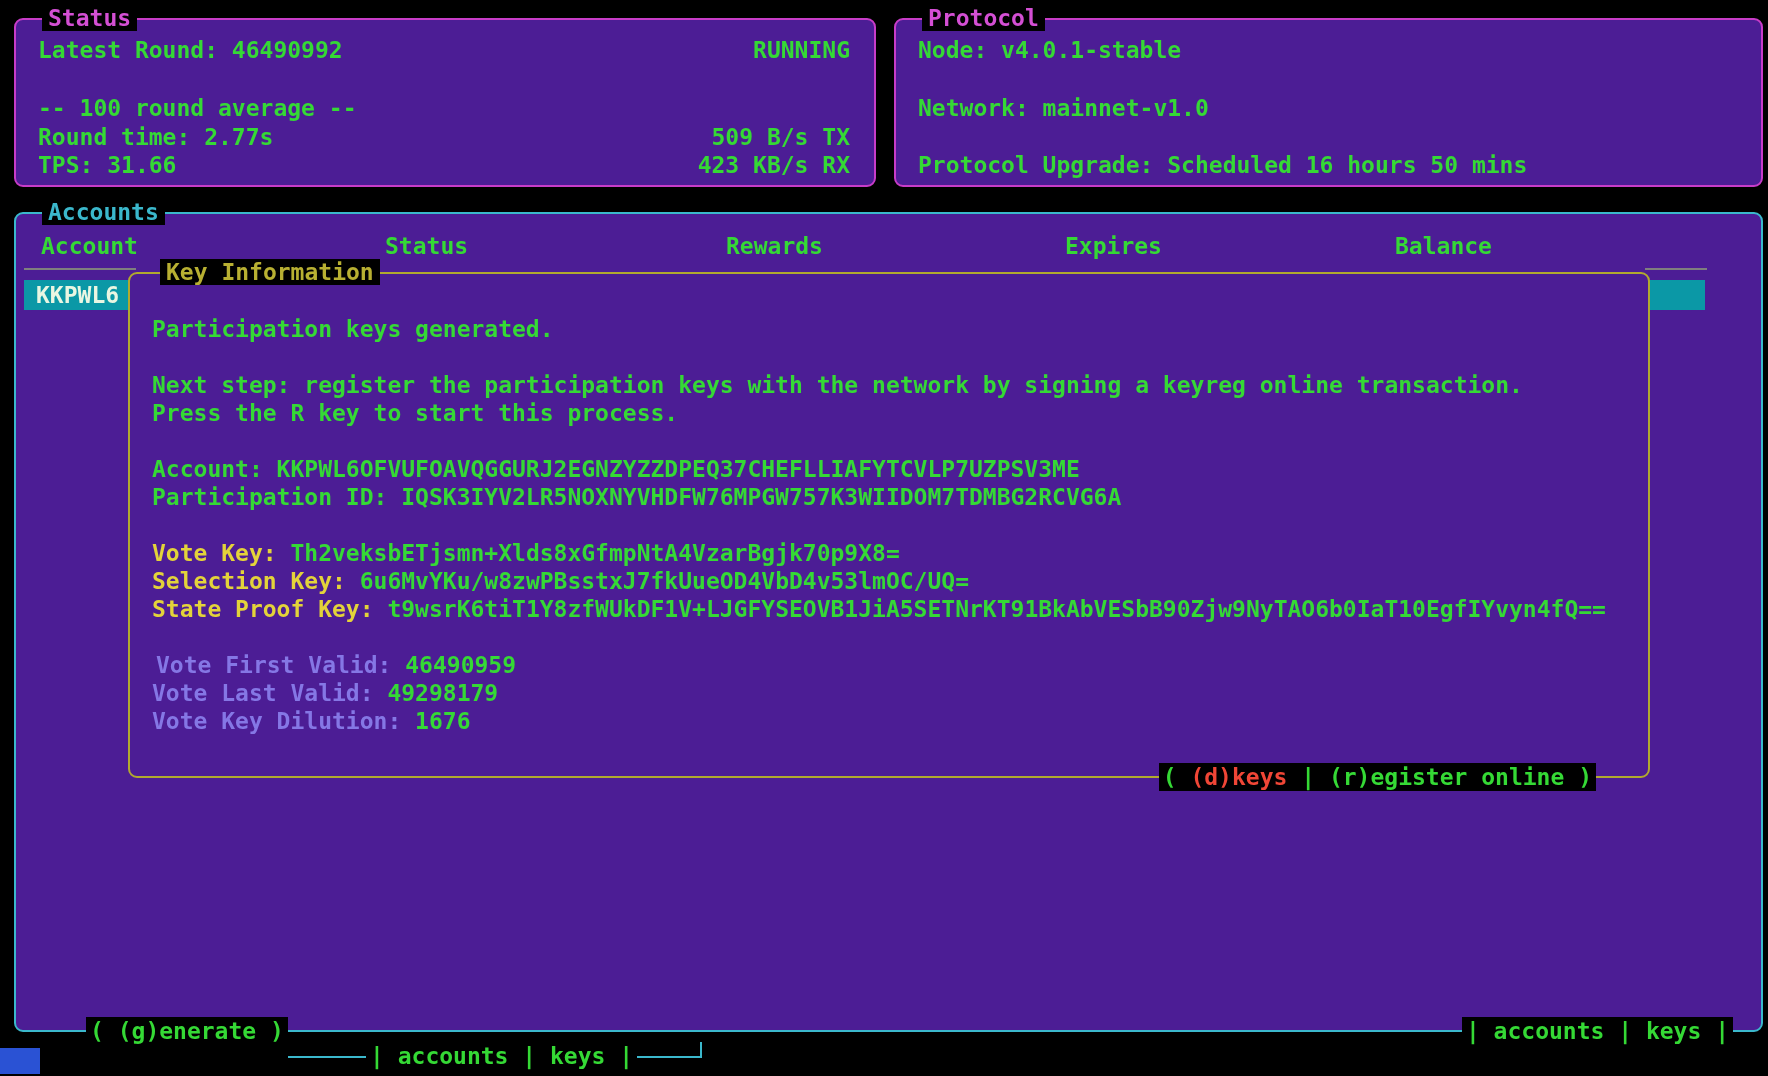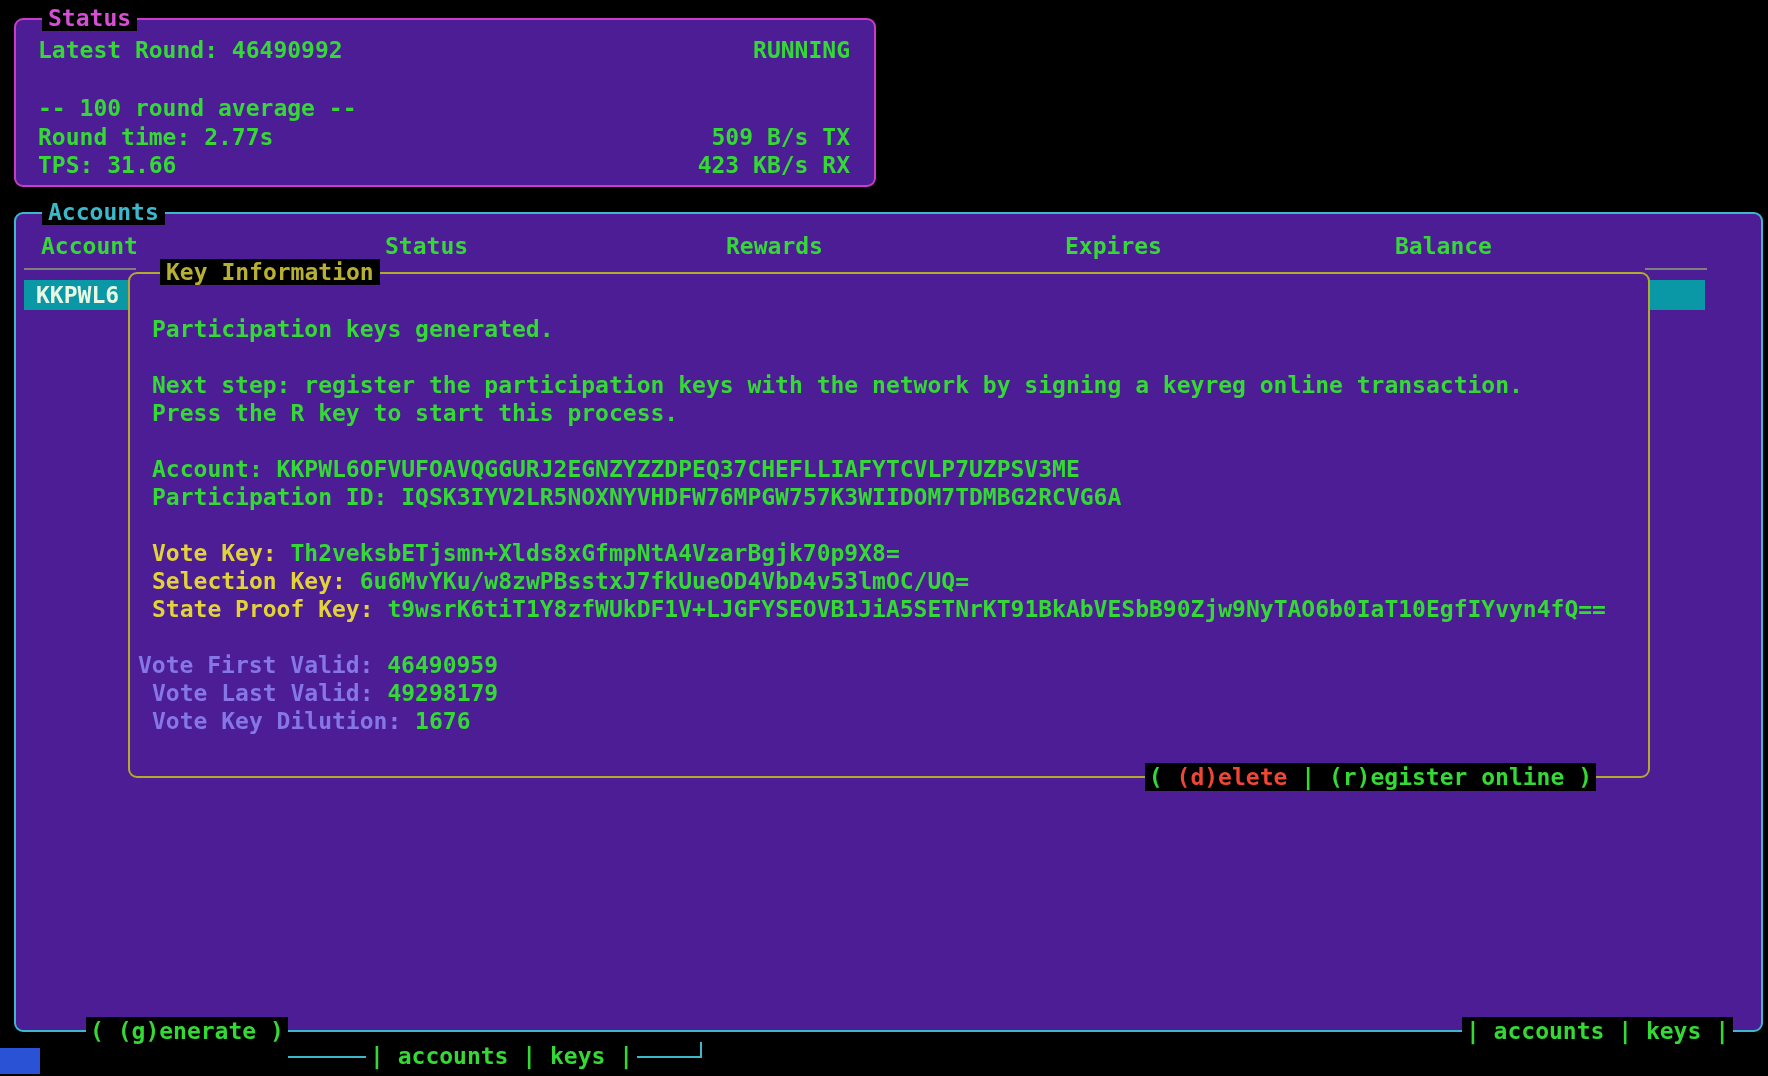--- a/index.html
+++ b/index.html
@@ -38,20 +38,26 @@
     <span class="btitle t-magenta" style="left:26px;">Status</span>
     <div class="ln green" style="left:22px;top:16px;">Latest Round: 46490992</div>
     <div class="ln green right" style="right:24px;top:16px;margin-left:17px;">RUNNING</div>
     <div class="ln green" style="left:22px;top:74px;">-- 100 round average --</div>
     <div class="ln green" style="left:22px;top:103px;">Round time: 2.77s</div>
     <div class="ln green right" style="right:24px;top:103px;">509 B/s TX</div>
     <div class="ln green" style="left:22px;top:131px;">TPS: 31.66</div>
     <div class="ln green right" style="right:24px;top:131px;">423 KB/s RX</div>
   </div>
 
+  <div class="box b-magenta" style="left:894px;top:18px;width:865px;height:165px;">
+    <span class="btitle t-magenta" style="left:26px;">Protocol</span>
+    <div class="ln green" style="left:22px;top:16px;">Node: v4.0.1-stable</div>
+    <div class="ln green" style="left:22px;top:74px;">Network: mainnet-v1.0</div>
+    <div class="ln green" style="left:22px;top:131px;">Protocol Upgrade: Scheduled 16 hours 50 mins</div>
+  </div>
 
   <div class="box b-cyan" style="left:14px;top:212px;width:1745px;height:816px;">
     <span class="btitle t-cyan" style="left:26px;">Accounts</span>
 
     <div class="ln green" style="left:25px;top:18px;">Account</div>
     <div class="ln green" style="left:369px;top:18px;">Status</div>
     <div class="ln green" style="left:710px;top:18px;">Rewards</div>
     <div class="ln green" style="left:1038px;top:18px;margin-left:11px;">Expires</div>
     <div class="ln green" style="left:1379px;top:18px;">Balance</div>
 
@@ -72,25 +78,25 @@
     <div class="ln green" style="left:22px;top:97px;">Next step: register the participation keys with the network by signing a keyreg online transaction.</div>
     <div class="ln green" style="left:22px;top:125px;">Press the R key to start this process.</div>
 
     <div class="ln green" style="left:22px;top:181px;">Account: KKPWL6OFVUFOAVQGGURJ2EGNZYZZDPEQ37CHEFLLIAFYTCVLP7UZPSV3ME</div>
     <div class="ln green" style="left:22px;top:209px;">Participation ID: IQSK3IYV2LR5NOXNYVHDFW76MPGW757K3WIIDOM7TDMBG2RCVG6A</div>
 
     <div class="ln" style="left:22px;top:265px;"><span class="yellow">Vote Key: </span><span class="green">Th2veksbETjsmn+Xlds8xGfmpNtA4VzarBgjk70p9X8=</span></div>
     <div class="ln" style="left:22px;top:293px;"><span class="yellow">Selection Key: </span><span class="green">6u6MvYKu/w8zwPBsstxJ7fkUueOD4VbD4v53lmOC/UQ=</span></div>
     <div class="ln" style="left:22px;top:321px;"><span class="yellow">State Proof Key: </span><span class="green">t9wsrK6tiT1Y8zfWUkDF1V+LJGFYSEOVB1JiA5SETNrKT91BkAbVESbB90Zjw9NyTAO6b0IaT10EgfIYvyn4fQ==</span></div>
 
-    <div class="ln" style="left:8px;top:377px;"><span class="purple">Vote First Valid: </span><span class="green">46490959</span></div>
+    <div class="ln" style="left:26px;top:377px;"><span class="purple">Vote First Valid: </span><span class="green">46490959</span></div>
     <div class="ln" style="left:22px;top:405px;"><span class="purple">Vote Last Valid: </span><span class="green">49298179</span></div>
     <div class="ln" style="left:22px;top:433px;"><span class="purple">Vote Key Dilution: </span><span class="green">1676</span></div>
 
-    <div class="hint" style="right:52px;"><span class="green">( </span><span class="red">(d)elete</span><span class="green"> | </span><span class="green">(r)egister online</span><span class="green"> )</span></div>
+    <div class="hint" style="right:52px;"><span class="green">( </span><span class="red">(d)keys</span><span class="green"> | </span><span class="green">(r)egister online</span><span class="green"> )</span></div>
   </div>
 
   <div class="bline" style="left:288px;top:1056px;width:414px;height:2px;"></div>
   <div class="bline" style="left:700px;top:1042px;width:2px;height:16px;"></div>
   <div class="ln green" style="left:366px;top:1042px;background:#000;padding:0 4px;z-index:5;">| accounts | keys |</div>
 
   <div class="blueblock" style="left:0px;top:1048px;width:40px;height:26px;"></div>
 
 </div>
 

